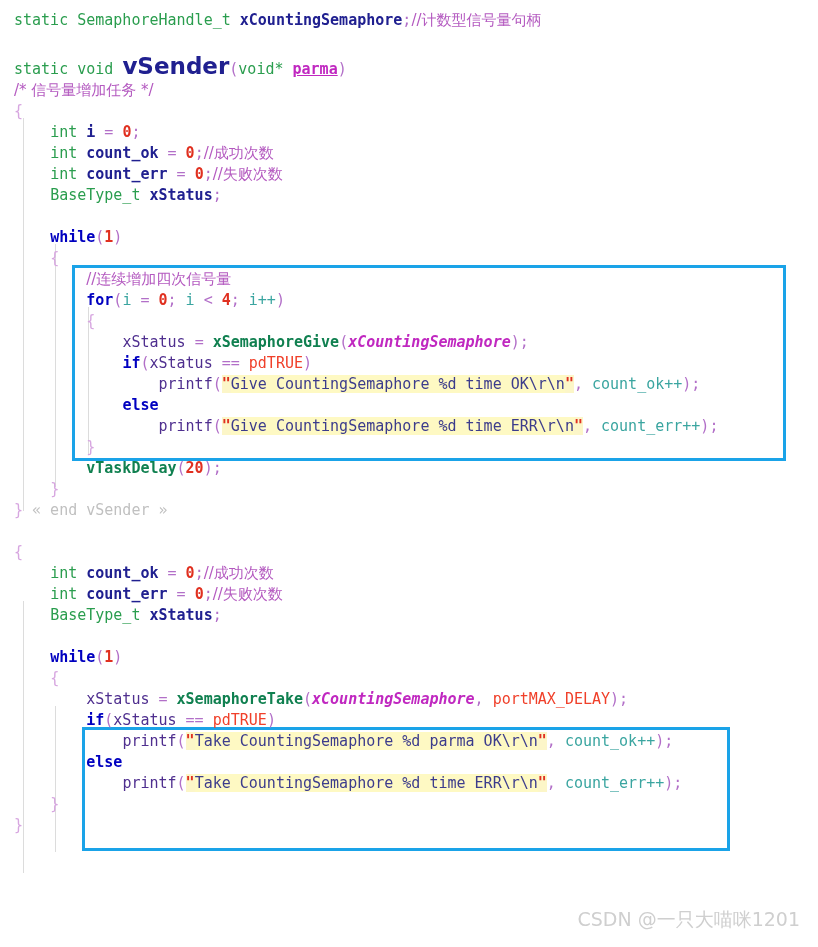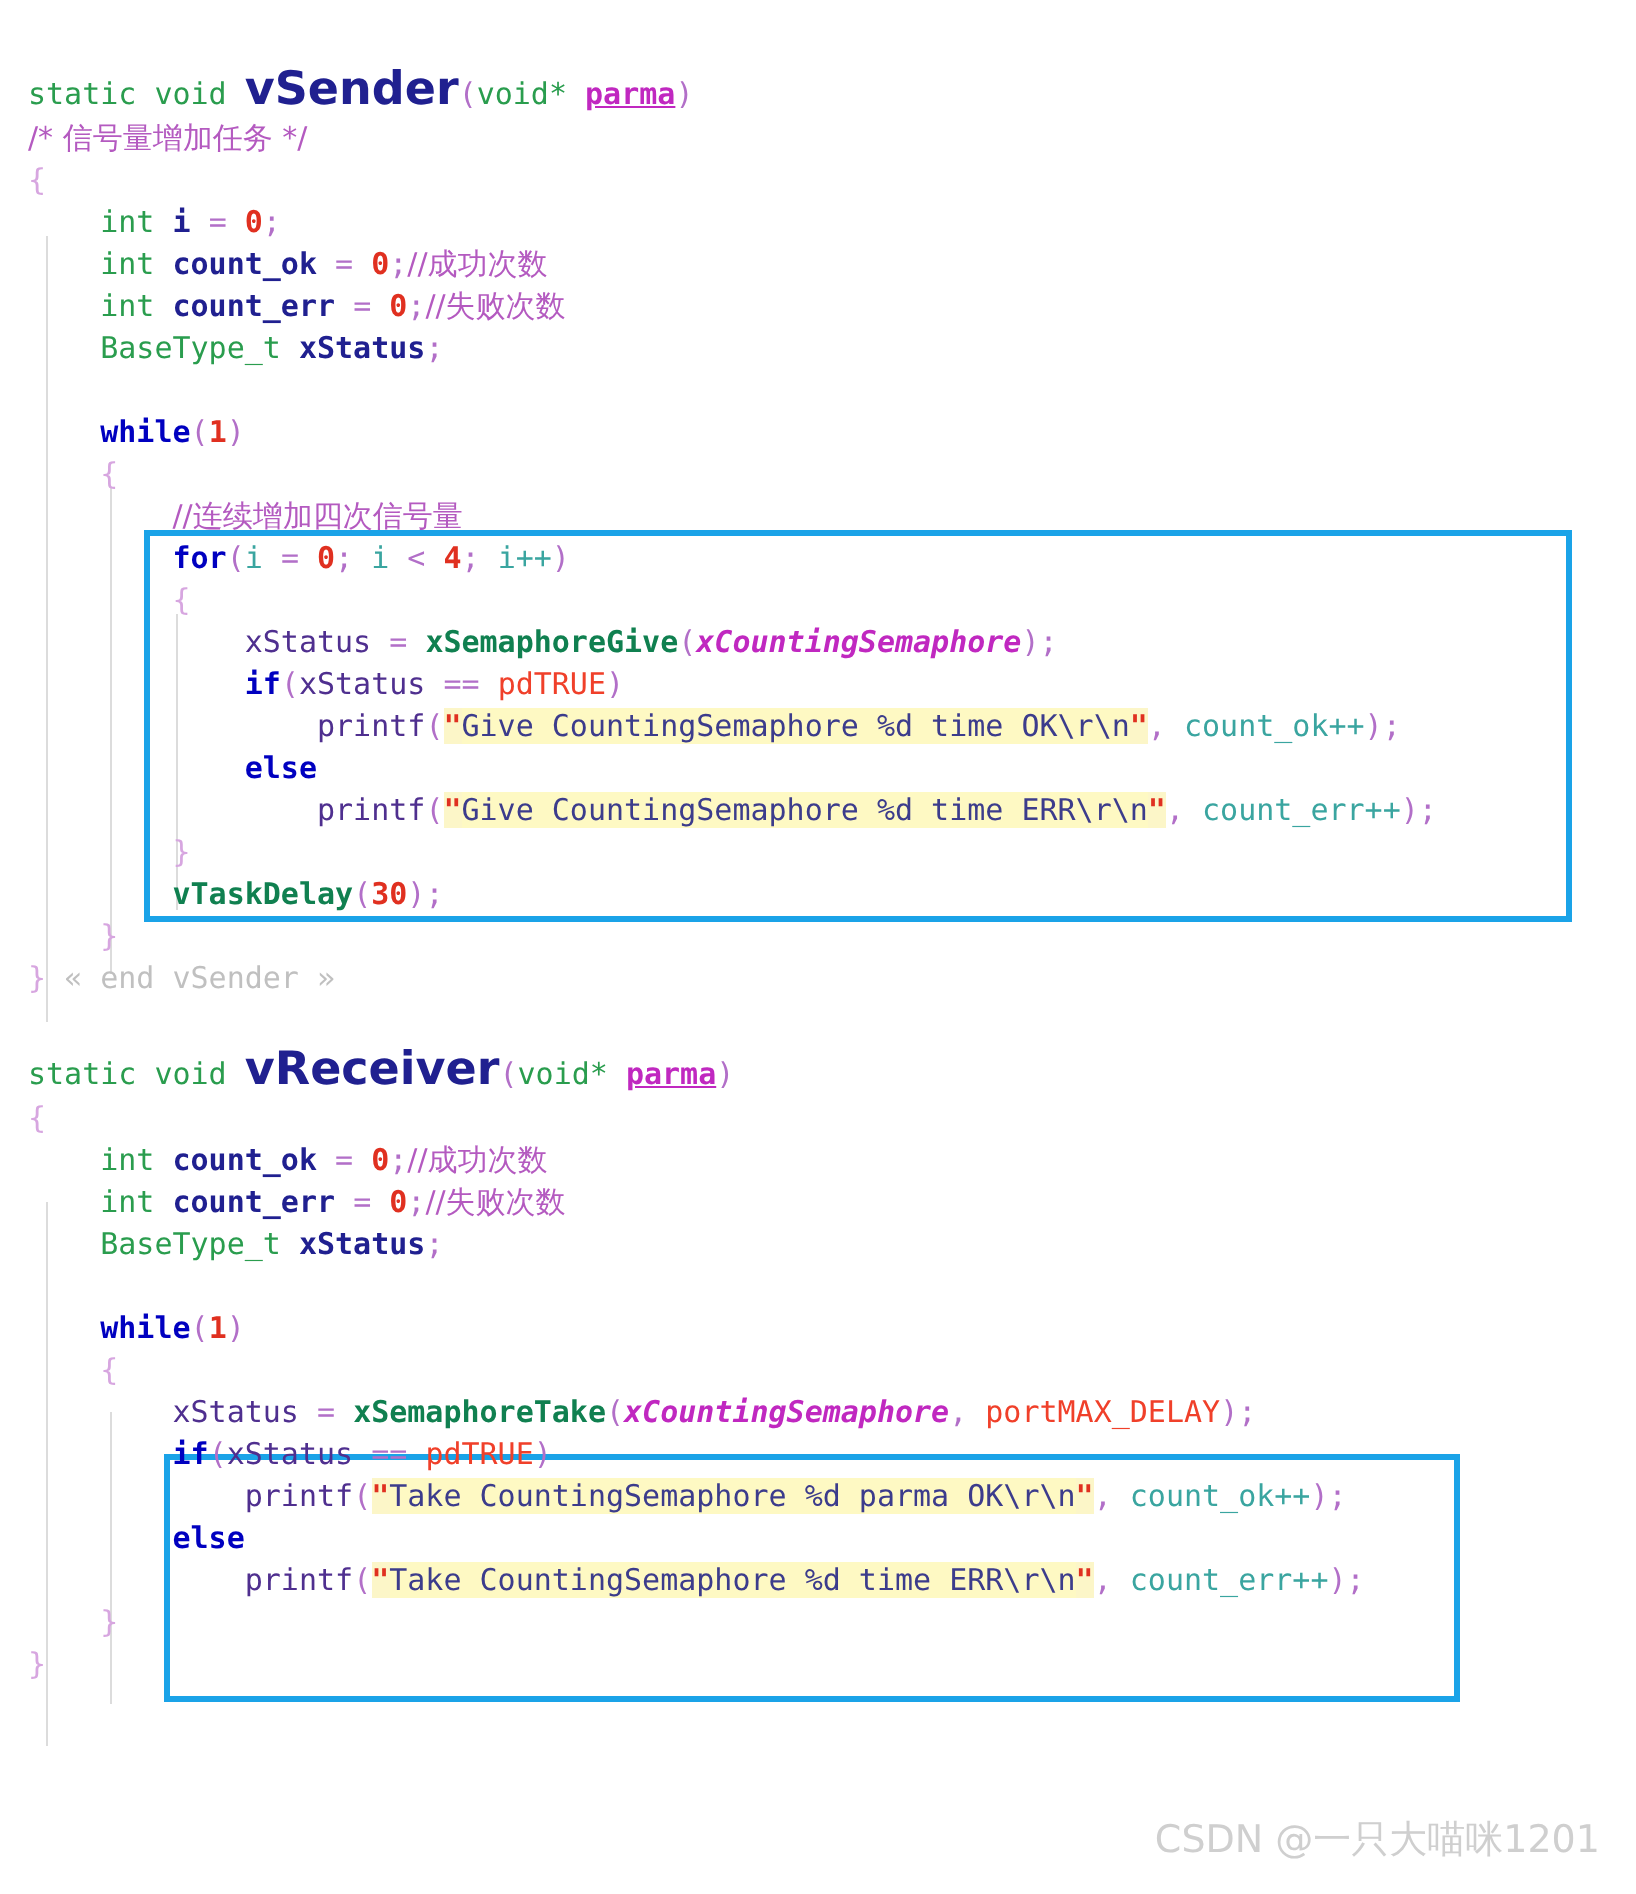--- a/index.html
+++ b/index.html
@@ -88,20 +88,21 @@
 
   <div class="guide" style="left:23px; top:118px; height:393px;"></div>
   <div class="guide" style="left:55px; top:244px; height:243px;"></div>
   <div class="guide" style="left:88px; top:307px; height:148px;"></div>
   <div class="guide" style="left:23px; top:601px; height:272px;"></div>
   <div class="guide" style="left:55px; top:706px; height:146px;"></div>
 
   <div class="hlbox" style="left:72px; top:265px; width:714px; height:196px;"></div>
   <div class="hlbox" style="left:82px; top:727px; width:648px; height:124px;"></div>
 
+  <div class="line"><span class="type">static</span> <span class="type">SemaphoreHandle_t</span> <span class="var">xCountingSemaphore</span><span class="punct">;</span><span class="cmt cjk">//计数型信号量句柄</span></div>
 
   <div class="line blank"></div>
 
   <div class="line" style="height:28px; line-height:28px;"><span class="type">static</span> <span class="type">void</span> <span class="bigfn">vSender</span><span class="punct">(</span><span class="type">void*</span> <span class="param">parma</span><span class="punct">)</span></div>
 
   <div class="line"><span class="cmt cjk">/* 信号量增加任务 */</span></div>
 
   <div class="line"><span class="brace">{</span></div>
 
   <div class="line">    <span class="type">int</span> <span class="var">i</span> <span class="eq">=</span> <span class="num">0</span><span class="punct">;</span></div>
@@ -129,30 +130,29 @@
   <div class="line">            <span class="kw">if</span><span class="punct">(</span><span class="local">xStatus</span> <span class="op">==</span> <span class="macro">pdTRUE</span><span class="punct">)</span></div>
 
   <div class="line">                <span class="local">printf</span><span class="punct">(</span><span class="strq">"</span><span class="str">Give CountingSemaphore %d time OK\r\n</span><span class="strq">"</span><span class="punct">,</span> <span class="ident">count_ok++</span><span class="punct">)</span><span class="punct">;</span></div>
 
   <div class="line">            <span class="kw">else</span></div>
 
   <div class="line">                <span class="local">printf</span><span class="punct">(</span><span class="strq">"</span><span class="str">Give CountingSemaphore %d time ERR\r\n</span><span class="strq">"</span><span class="punct">,</span> <span class="ident">count_err++</span><span class="punct">)</span><span class="punct">;</span></div>
 
   <div class="line">        <span class="brace">}</span></div>
 
-  <div class="line">        <span class="fn">vTaskDelay</span><span class="punct">(</span><span class="num">30</span><span class="punct">)</span><span class="punct">;</span></div>
+  <div class="line">        <span class="fn">vTaskDelay</span><span class="punct">(</span><span class="num">20</span><span class="punct">)</span><span class="punct">;</span></div>
 
   <div class="line">    <span class="brace">}</span></div>
 
   <div class="line"><span class="brace">}</span> <span class="endmark">« end vSender »</span></div>
 
   <div class="line blank"></div>
 
 
-  <div class="line" style="height:28px; line-height:28px;"><span class="type">static</span> <span class="type">void</span> <span class="bigfn">vReceiver</span><span class="punct">(</span><span class="type">void*</span> <span class="param">parma</span><span class="punct">)</span></div>
 
   <div class="line"><span class="brace">{</span></div>
 
   <div class="line">    <span class="type">int</span> <span class="var">count_ok</span> <span class="eq">=</span> <span class="num">0</span><span class="punct">;</span><span class="cmt cjk">//成功次数</span></div>
 
   <div class="line">    <span class="type">int</span> <span class="var">count_err</span> <span class="eq">=</span> <span class="num">0</span><span class="punct">;</span><span class="cmt cjk">//失败次数</span></div>
 
   <div class="line">    <span class="type">BaseType_t</span> <span class="var">xStatus</span><span class="punct">;</span></div>
 
   <div class="line blank"></div>

